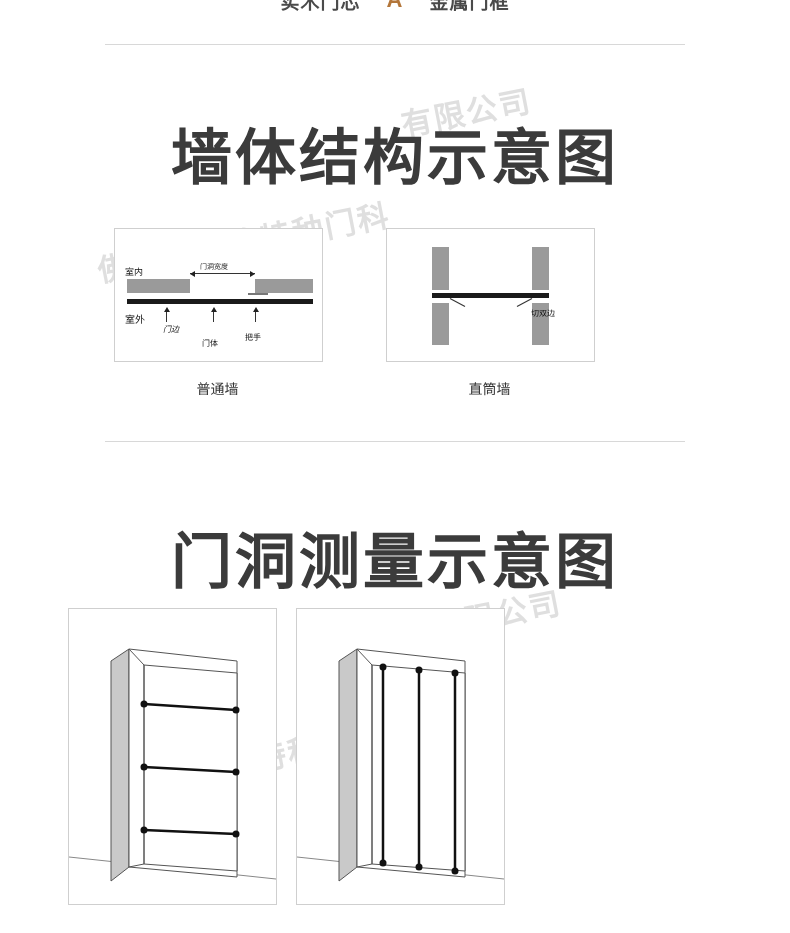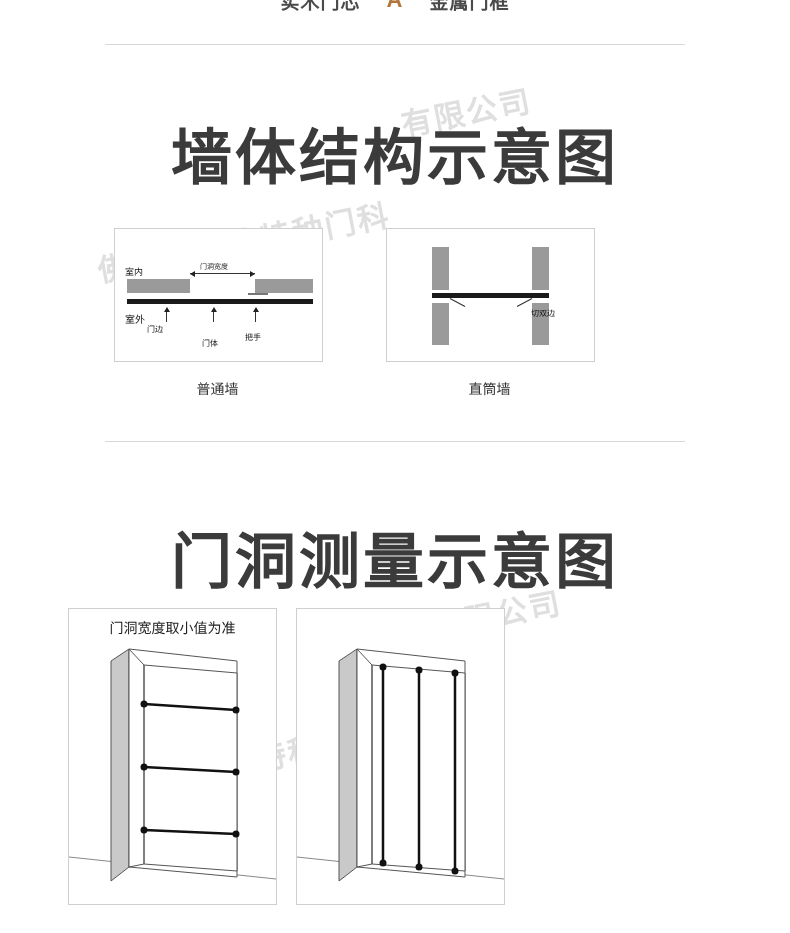--- a/index.html
+++ b/index.html
@@ -185,21 +185,21 @@
       <div class="leader" style="left:75px; top:44px; width:65px; height:1px;"></div>
       <div class="arrowL" style="left:75px; top:41.5px;"></div>
       <div class="arrowR" style="left:135px; top:41.5px;"></div>
       <div class="tick-label" style="left:85px; top:32px;">门洞宽度</div>
 
       <div class="lbl" style="left:10px; top:36px; font-size:9px;">室内</div>
       <div class="lbl" style="left:10px; top:82px; font-size:10px;">室外</div>
 
       <div class="arrowU" style="left:49px; top:78px;"></div>
       <div class="leader" style="left:51px; top:83px; width:1px; height:10px;"></div>
-      <div class="lbl" style="left:32px; top:94px;">门边</div>
+      <div class="lbl" style="left:48px; top:94px;font-style:italic;">门边</div>
 
       <div class="arrowU" style="left:96px; top:78px;"></div>
       <div class="leader" style="left:98px; top:83px; width:1px; height:10px;"></div>
       <div class="lbl" style="left:87px; top:108px;text-align:center;">门体</div>
 
       <div class="leader" style="left:133px; top:64px; width:20px; height:2px; background:#777;"></div>
       <div class="arrowU" style="left:138px; top:78px;"></div>
       <div class="leader" style="left:140px; top:83px; width:1px; height:10px;"></div>
       <div class="lbl" style="left:130px; top:102px;">把手</div>
     </div>
@@ -223,21 +223,20 @@
 
 </div>
 
 <div class="rule rule-2"></div>
 
 <div class="section-title title-2">门洞测量示意图</div>
 
 <div class="panel-row row-2">
 
   <div class="mpanel">
-    <div class="head">门洞宽度取小值为准</div>
     <svg class="mp-svg" width="207" height="295">
 
       <line x1="0" y1="248" x2="207" y2="270" stroke="#888" stroke-width="1"></line>
 
       <polygon points="42,52 60,40 60,258 42,272" fill="#c9c9c9" stroke="#555" stroke-width="1"></polygon>
       <polygon points="60,40 168,52 168,268 60,258" fill="#ffffff" stroke="#555" stroke-width="1"></polygon>
 
       <polygon points="75,56 168,64 168,262 75,255" fill="#ffffff" stroke="#555" stroke-width="1"></polygon>
       <line x1="75" y1="56" x2="75" y2="255" stroke="#555" stroke-width="1"></line>
       <line x1="60" y1="40" x2="75" y2="56" stroke="#555" stroke-width="1"></line>

